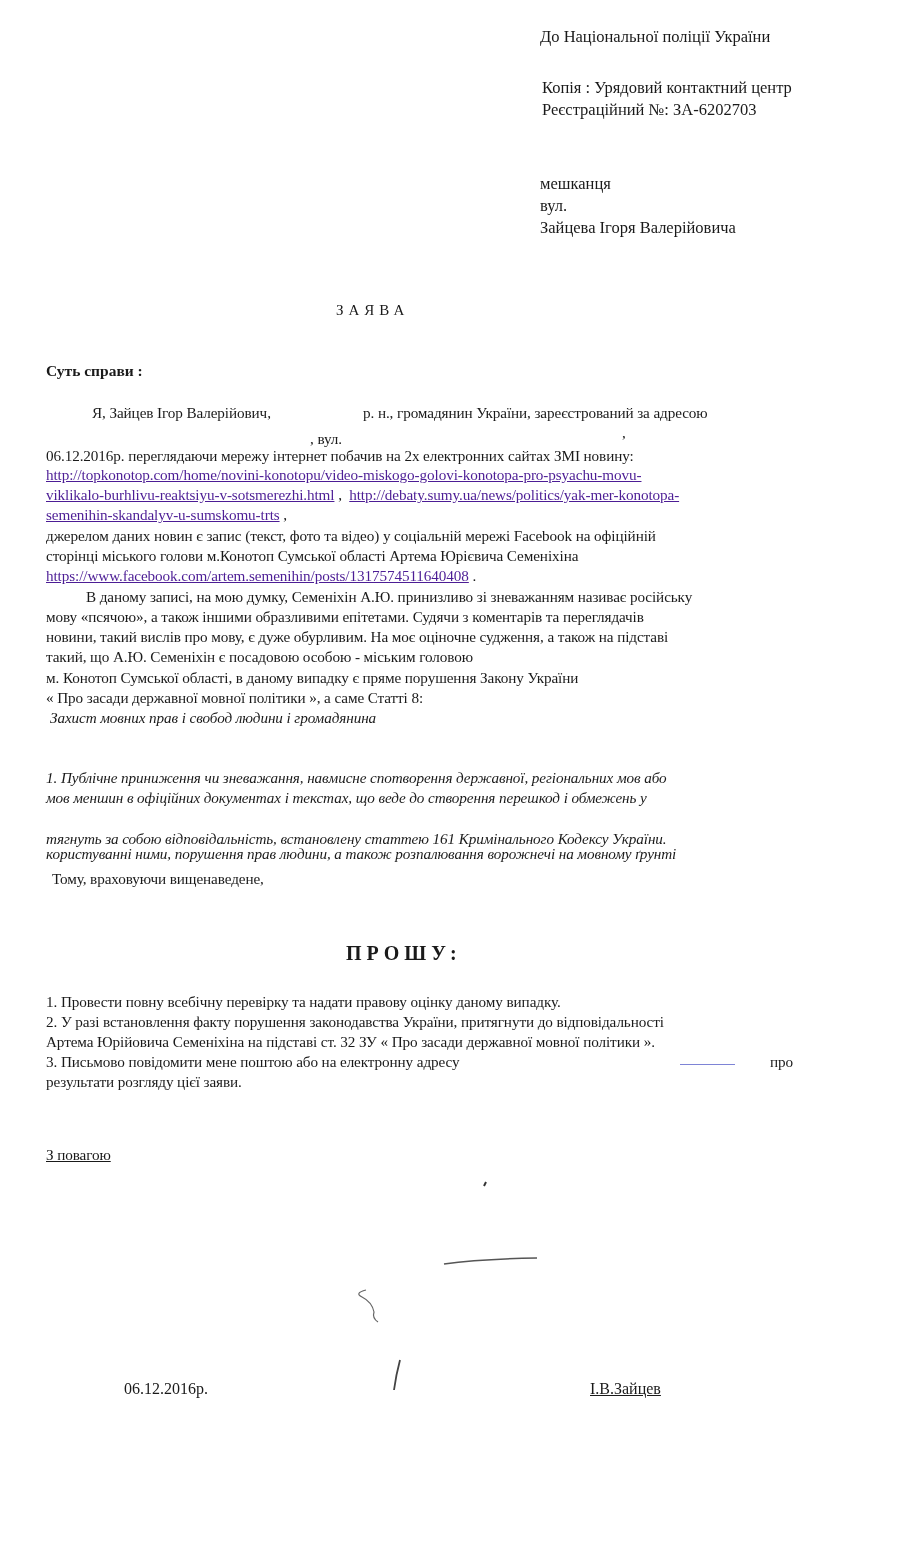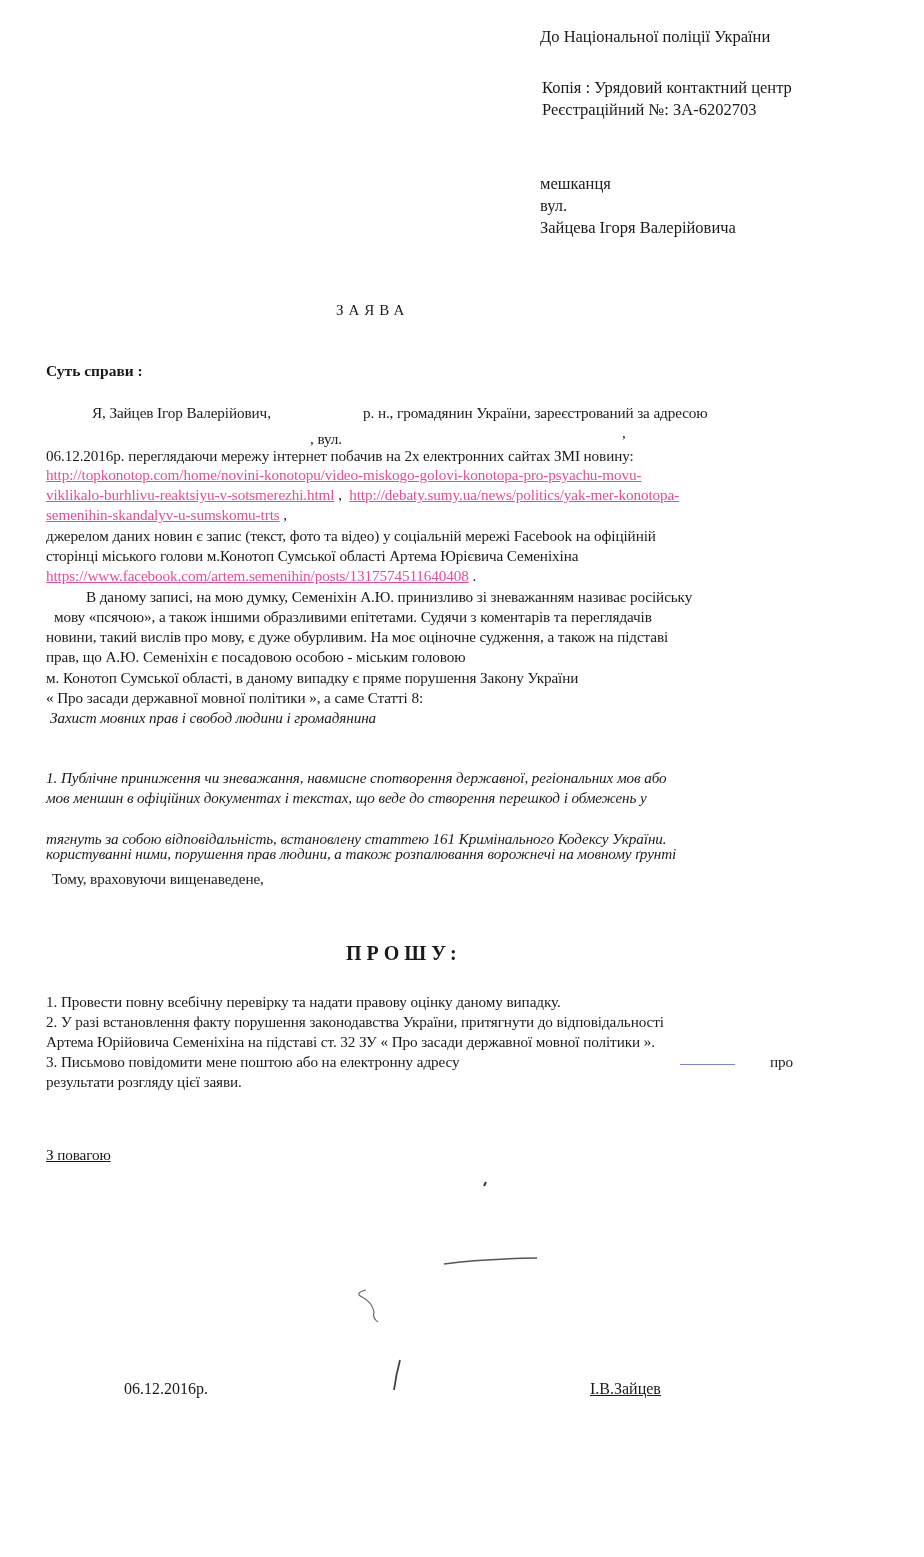--- a/index.html
+++ b/index.html
@@ -6,21 +6,21 @@
   body {
     width: 924px; height: 1557px; position: relative; overflow: hidden;
     font-family: "Liberation Serif", serif; color: #1a1a1a;
   }
   .abs { position: absolute; white-space: nowrap; }
   .addr { left: 540px; font-size: 16.5px; line-height: 21px; }
   .title { left: 336px; top: 302px; font-size: 15px; letter-spacing: 5px; }
   .bold { font-weight: bold; }
   .ital { font-style: italic; }
   .body-line { left: 46px; font-size: 15.2px; line-height: 19px; letter-spacing: -0.1px; }
-  a, .link { color: #ec4899; text-decoration: underline; }
+  a, .link { color: #4c1d95; text-decoration: underline; }
   .ul { text-decoration: underline; }
   .prosh { left: 346px; top: 942px; font-size: 20px; font-weight: bold; letter-spacing: 5px; }
   .sig { position: absolute; }
 </style>
 </head>
 <body>
 
 <div class="abs addr" style="top:26px;">До Національної поліції України</div>
 <div class="abs addr" style="top:77px; left:542px;">Копія : Урядовий контактний центр</div>
 <div class="abs addr" style="top:99px; left:542px;">Реєстраційний №: ЗА-6202703</div>
@@ -49,23 +49,23 @@
 <div class="abs body-line" style="top:505px;">
   <a class="link">semenihin-skandalyv-u-sumskomu-trts</a><span style="white-space:pre;"> ,</span>
 </div>
 <div class="abs body-line" style="top:526px;">джерелом даних новин є запис (текст, фото та відео) у соціальній мережі Facebook на офіційній</div>
 <div class="abs body-line" style="top:546px;">сторінці міського голови м.Конотоп Сумської області Артема Юрієвича Семеніхіна</div>
 <div class="abs body-line" style="top:566px;">
   <a class="link">https://www.facebook.com/artem.semenihin/posts/1317574511640408</a><span style="white-space:pre;"> .</span>
 </div>
 
 <div class="abs body-line" style="top:587px; left:86px;">В даному записі, на мою думку, Семеніхін А.Ю. принизливо зі зневажанням називає російську</div>
-<div class="abs body-line" style="top:607px;margin-left:8px;">мову «псячою», а також іншими образливими епітетами. Судячи з коментарів та переглядачів</div>
+<div class="abs body-line" style="top:607px;">мову «псячою», а також іншими образливими епітетами. Судячи з коментарів та переглядачів</div>
 <div class="abs body-line" style="top:627px;">новини, такий вислів про мову, є дуже обурливим. На моє оціночне судження, а також на підставі</div>
-<div class="abs body-line" style="top:647px;">прав, що А.Ю. Семеніхін є посадовою особою - міським головою</div>
+<div class="abs body-line" style="top:647px;">такий, що А.Ю. Семеніхін є посадовою особою - міським головою</div>
 <div class="abs body-line" style="top:668px;">м. Конотоп Сумської області, в даному випадку є пряме порушення Закону України</div>
 <div class="abs body-line" style="top:688px;text-align:right;">« Про засади державної мовної політики », а саме Статті 8:</div>
 <div class="abs body-line ital" style="top:708px; left:50px;">Захист мовних прав і свобод людини і громадянина</div>
 
 <div class="abs body-line ital" style="top:768px;">1. Публічне приниження чи зневажання, навмисне спотворення державної, регіональних мов або</div>
 <div class="abs body-line ital" style="top:788px;">мов меншин в офіційних документах і текстах, що веде до створення перешкод і обмежень у</div>
 <div class="abs body-line ital" style="top:808px;margin-top:36px;">користуванні ними, порушення прав людини, а також розпалювання ворожнечі на мовному ґрунті</div>
 <div class="abs body-line ital" style="top:829px;">тягнуть за собою відповідальність, встановлену статтею 161 Кримінального Кодексу України.</div>
 
 <div class="abs body-line" style="top:869px; left:52px;">Тому, враховуючи вищенаведене,</div>

